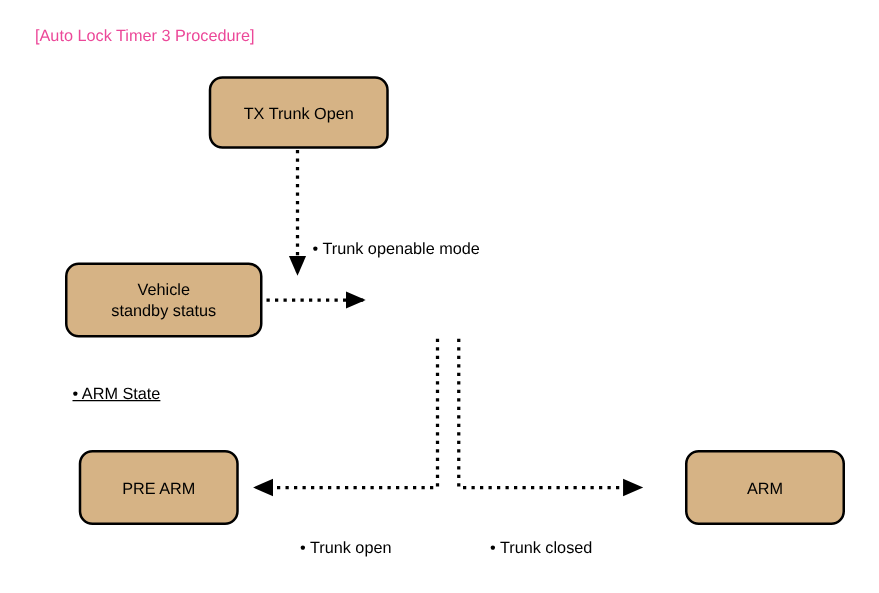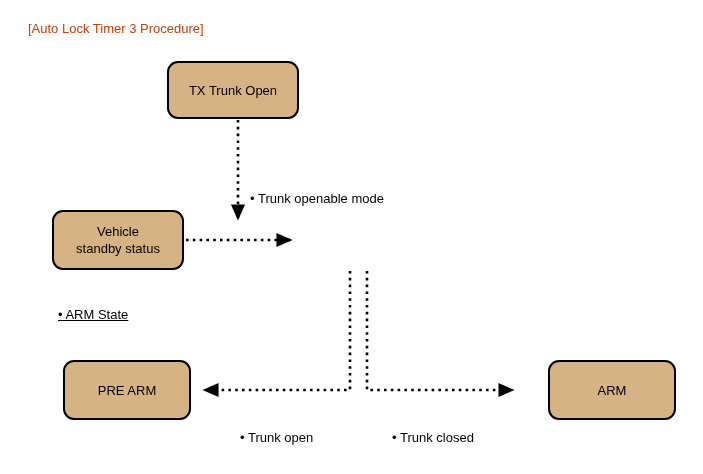--- a/index.html
+++ b/index.html
@@ -22,21 +22,21 @@
     top: 0;
     width: 703px;
     height: 474px;
   }
   .title {
     position: absolute;
     left: 28px;
     top: 21px;
     font-size: 13px;
     line-height: 16px;
-    color: #c2410c;
+    color: #ec4899;
     white-space: nowrap;
   }
   .node {
     position: absolute;
     box-sizing: border-box;
     background: #d6b385;
     border: 2px solid #000000;
     border-radius: 11px;
     display: flex;
     align-items: center;
@@ -72,25 +72,25 @@
 
     <path d="M238,120 L238,219" fill="none" stroke="#000000" stroke-width="2.6" stroke-dasharray="2.6 4.2" stroke-linecap="butt" marker-end="url(#arrowhead)"></path>
 
     <path d="M186,240 L291,240" fill="none" stroke="#000000" stroke-width="2.6" stroke-dasharray="2.6 4.2" stroke-linecap="butt" marker-end="url(#arrowhead)"></path>
 
     <path d="M350,271 L350,390 L204,390" fill="none" stroke="#000000" stroke-width="2.6" stroke-dasharray="2.6 4.2" stroke-linecap="butt" marker-end="url(#arrowhead)"></path>
 
     <path d="M367,271 L367,390 L513,390" fill="none" stroke="#000000" stroke-width="2.6" stroke-dasharray="2.6 4.2" stroke-linecap="butt" marker-end="url(#arrowhead)"></path>
   </svg>
 
-  <div class="node" style="left:167px; top:61px; width:132px; height:58px;">
+  <div class="node" style="left:167px; top:61px; width:144px; height:58px;">
     <span>TX Trunk Open</span>
   </div>
 
-  <div class="node" style="left:52px; top:210px; width:132px; height:60px;">
+  <div class="node" style="left:52px; top:210px; width:158px; height:60px;">
     <div>
       <span>Vehicle</span>
       <span>standby status</span>
     </div>
   </div>
 
 
   <div class="node" style="left:63px; top:360px; width:128px; height:60px;">
     <span>PRE ARM</span>
   </div>

